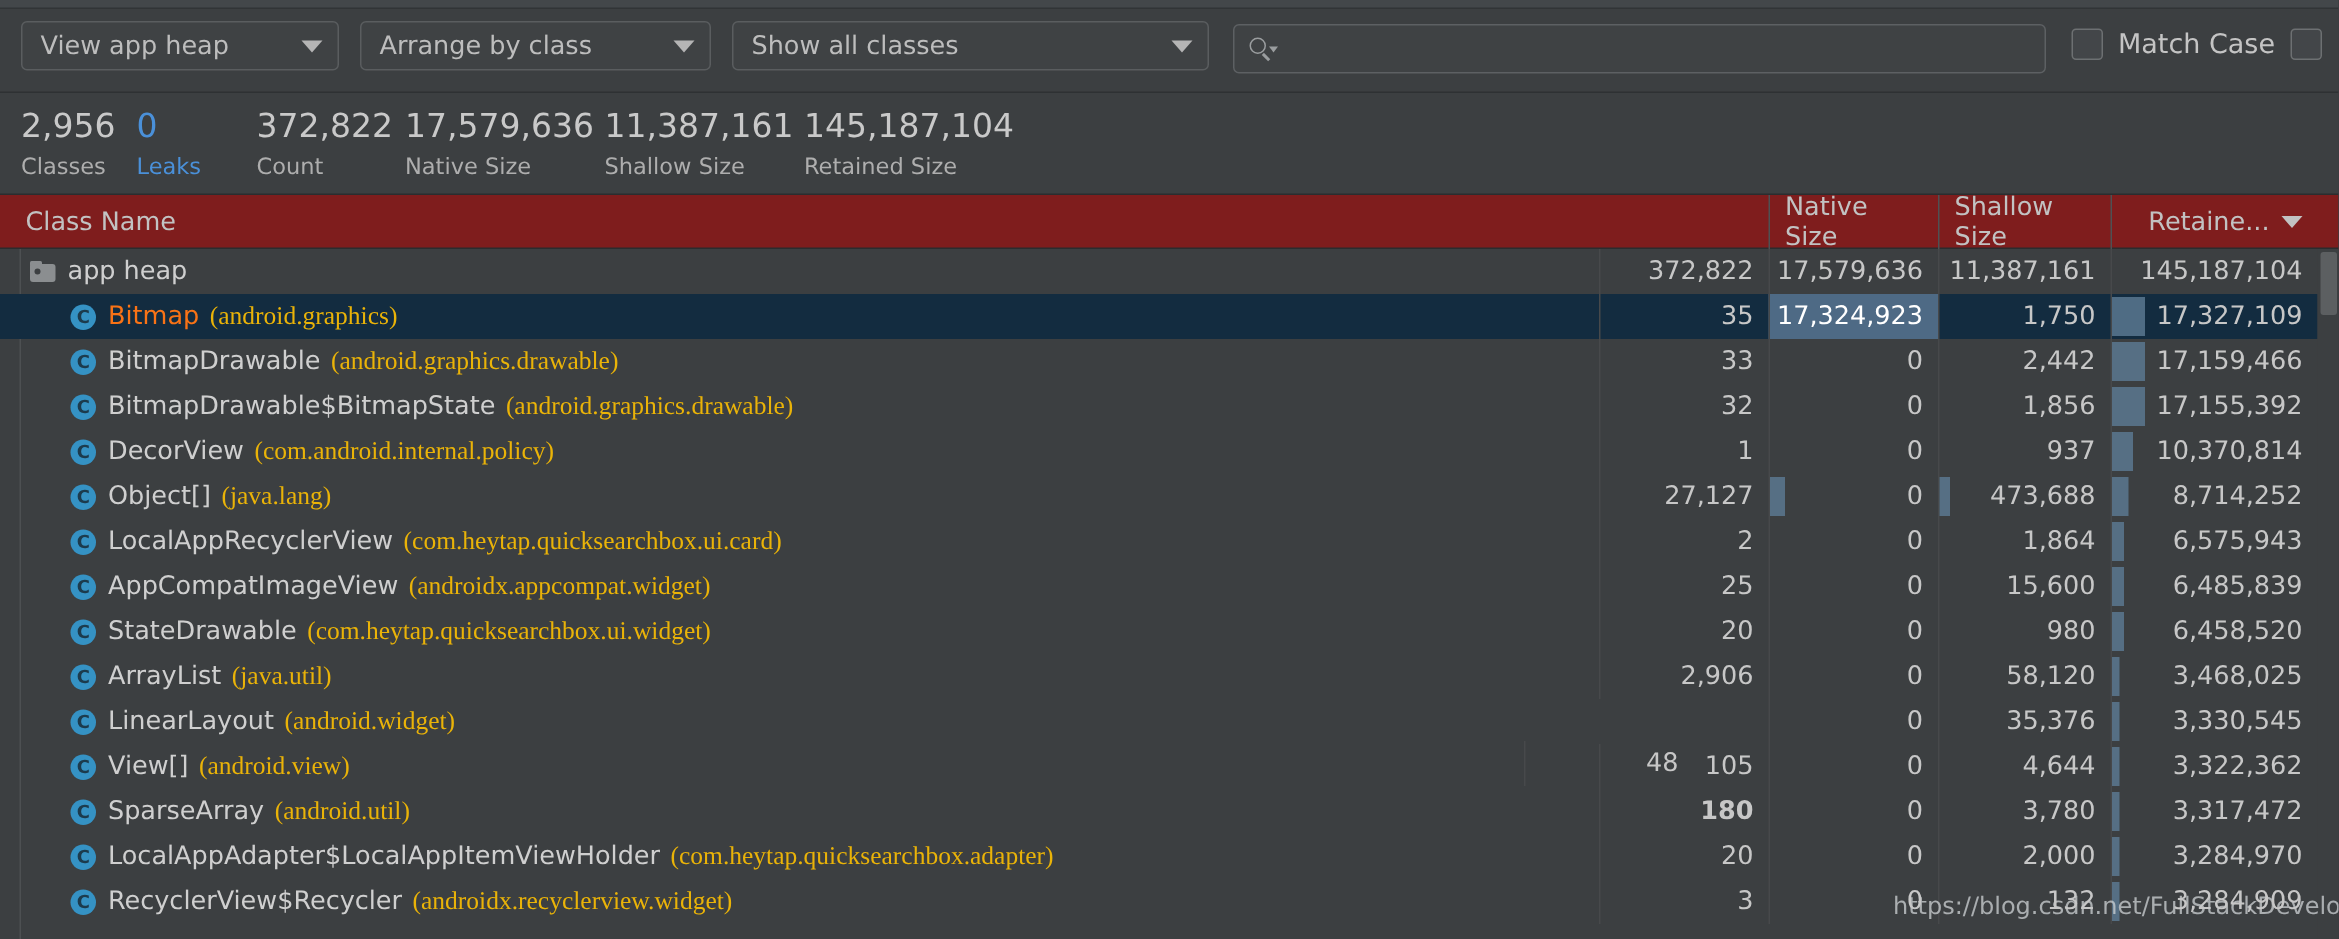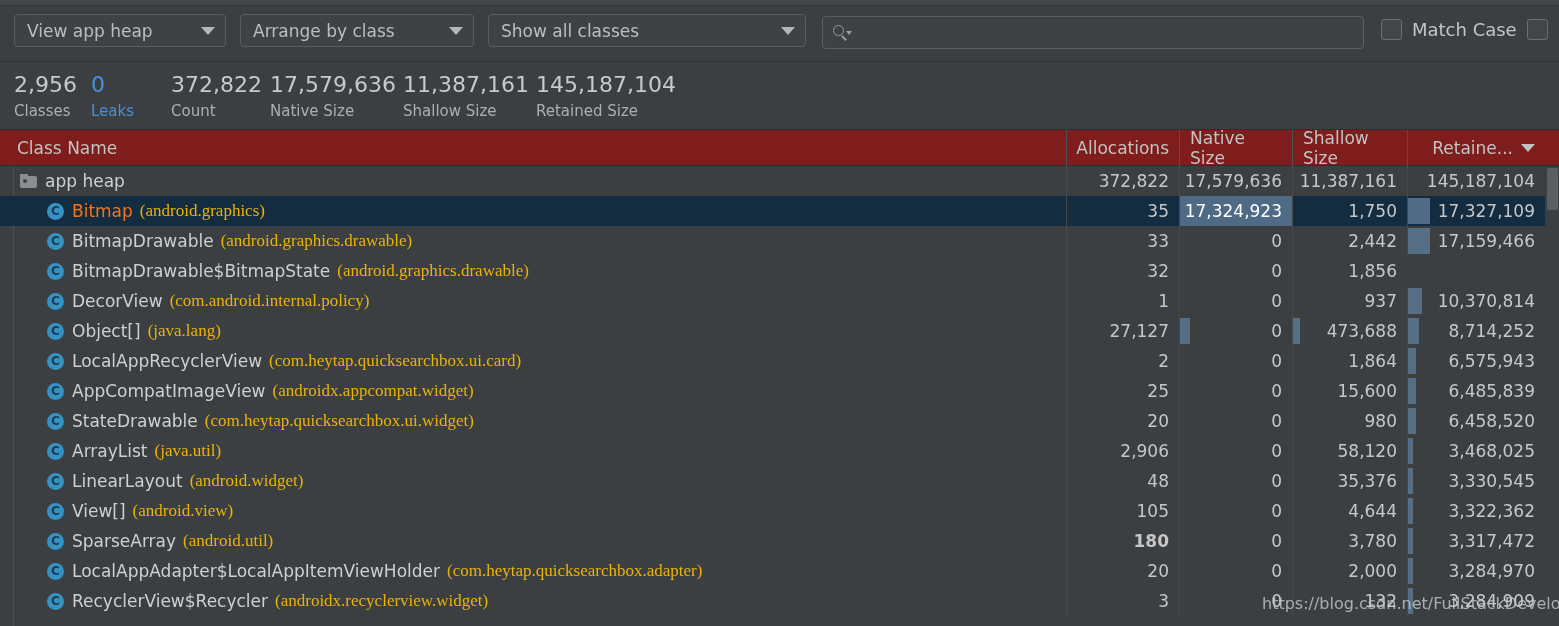--- a/index.html
+++ b/index.html
@@ -275,23 +275,20 @@
           <span class="name">Retained Size</span>
         </div>
       </div>
   </div>
 
   <div class="table">
     <div class="thead" id="thead-host">
         <div class="th first" style="left: 0px; width: 1066px;">
           <span>Class Name</span>
         </div>
-        <div class="th num" style="left: 1066px; width: 113px;">
-          <span>Allocations</span>
-        </div>
         <div class="th num" style="left: 1179px; width: 113px;">
           <span>Native Size</span>
         </div>
         <div class="th num" style="left: 1292px; width: 115px;">
           <span>Shallow Size</span>
         </div>
         <div class="th num" style="left: 1407px; width: 138px;">
           <span>Retaine...</span>
           <span class="sortarrow"></span>
         </div>
@@ -376,20 +373,24 @@
           </div>
           <div class="cell num" style="left: 1066px; width: 113px;">
             <span class="celltext">32</span>
           </div>
           <div class="cell num" style="left: 1179px; width: 113px;">
             <span class="celltext">0</span>
           </div>
           <div class="cell num" style="left: 1292px; width: 115px;">
             <span class="celltext">1,856</span>
           </div>
+          <div class="cell num" style="left: 1407px; width: 138px;">
+            <span class="barfill" style="width:16%"></span>
+            <span class="celltext">17,155,392</span>
+          </div>
         </div>
         <div class="row" style="top: 120px;">
           <div class="cell name" style="left: 0px; width: 1066px; padding-left: 47px;">
             <span class="nameinner">
               <span class="class-icon">C</span>
               <span class="cls-name">DecorView</span>
               <span class="cls-pkg">(com.android.internal.policy)</span>
             </span>
           </div>
           <div class="cell num" style="left: 1066px; width: 113px;">
@@ -519,21 +520,21 @@
           </div>
         </div>
         <div class="row" style="top: 300px;">
           <div class="cell name" style="left: 0px; width: 1066px; padding-left: 47px;">
             <span class="nameinner">
               <span class="class-icon">C</span>
               <span class="cls-name">LinearLayout</span>
               <span class="cls-pkg">(android.widget)</span>
             </span>
           </div>
-          <div class="cell num" style="left: 1066px; width: 113px;">
+          <div class="cell num" style="left: 1016px; width: 113px; margin-top: 28px;">
             <span class="celltext">48</span>
           </div>
           <div class="cell num" style="left: 1179px; width: 113px;">
             <span class="celltext">0</span>
           </div>
           <div class="cell num" style="left: 1292px; width: 115px;">
             <span class="celltext">35,376</span>
           </div>
           <div class="cell num" style="left: 1407px; width: 138px;">
             <span class="barfill" style="width:4%"></span>

